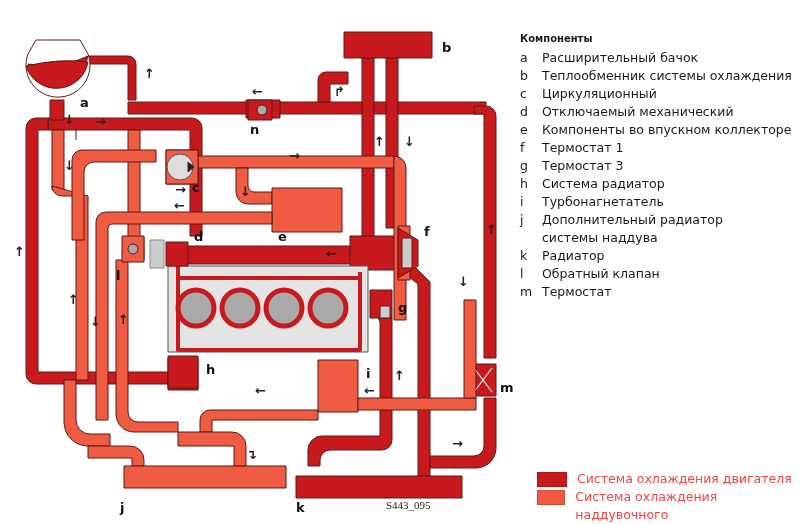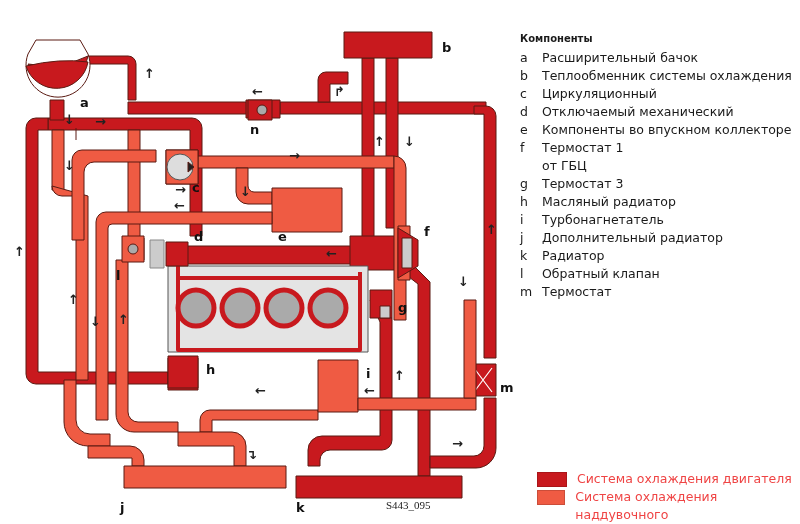--- a/index.html
+++ b/index.html
@@ -189,38 +189,38 @@
       </div>
       <div class="row">
         <span class="key">e</span>
         <span class="txt">Компоненты во впускном коллекторе</span>
       </div>
       <div class="row">
         <span class="key">f</span>
         <span class="txt">Термостат 1</span>
       </div>
       <div class="row">
-        <span class="key"></span>
-        <span class="txt">от ГБЦ</span>
-      </div>
-      <div class="row">
         <span class="key">g</span>
         <span class="txt">Термостат 3</span>
       </div>
       <div class="row">
         <span class="key">h</span>
-        <span class="txt">Масляный радиатор</span>
+        <span class="txt">Система радиатор</span>
       </div>
       <div class="row">
         <span class="key">i</span>
         <span class="txt">Турбонагнетатель</span>
       </div>
       <div class="row">
         <span class="key">j</span>
         <span class="txt">Дополнительный радиатор</span>
+      </div>
+      <div class="row">
+        <span class="key"></span>
+        <span class="txt">системы наддува</span>
       </div>
       <div class="row">
         <span class="key">k</span>
         <span class="txt">Радиатор</span>
       </div>
       <div class="row">
         <span class="key">l</span>
         <span class="txt">Обратный клапан</span>
       </div>
       <div class="row">

